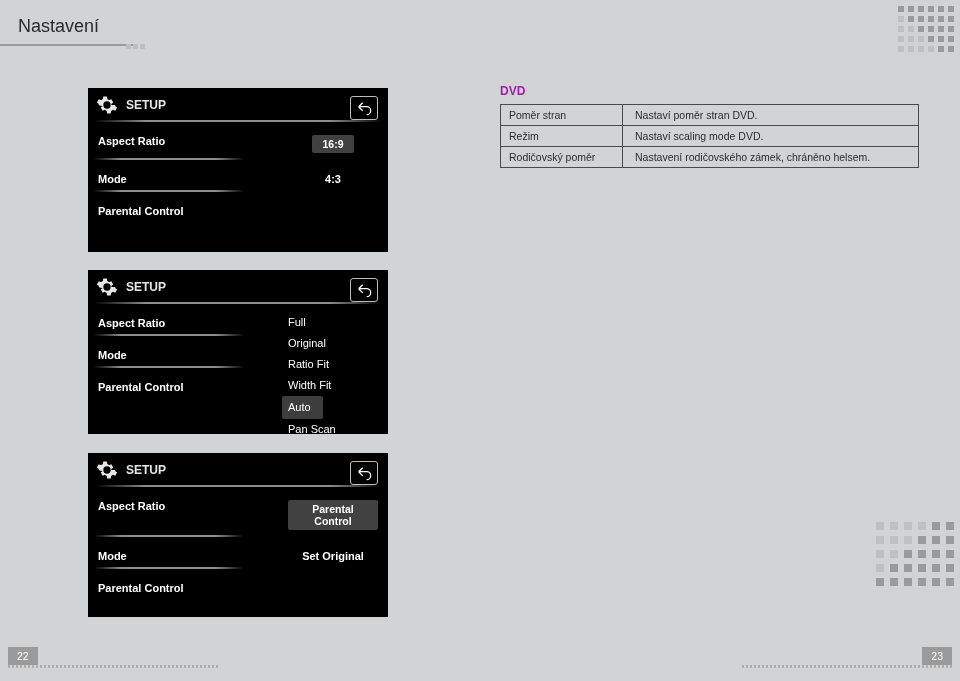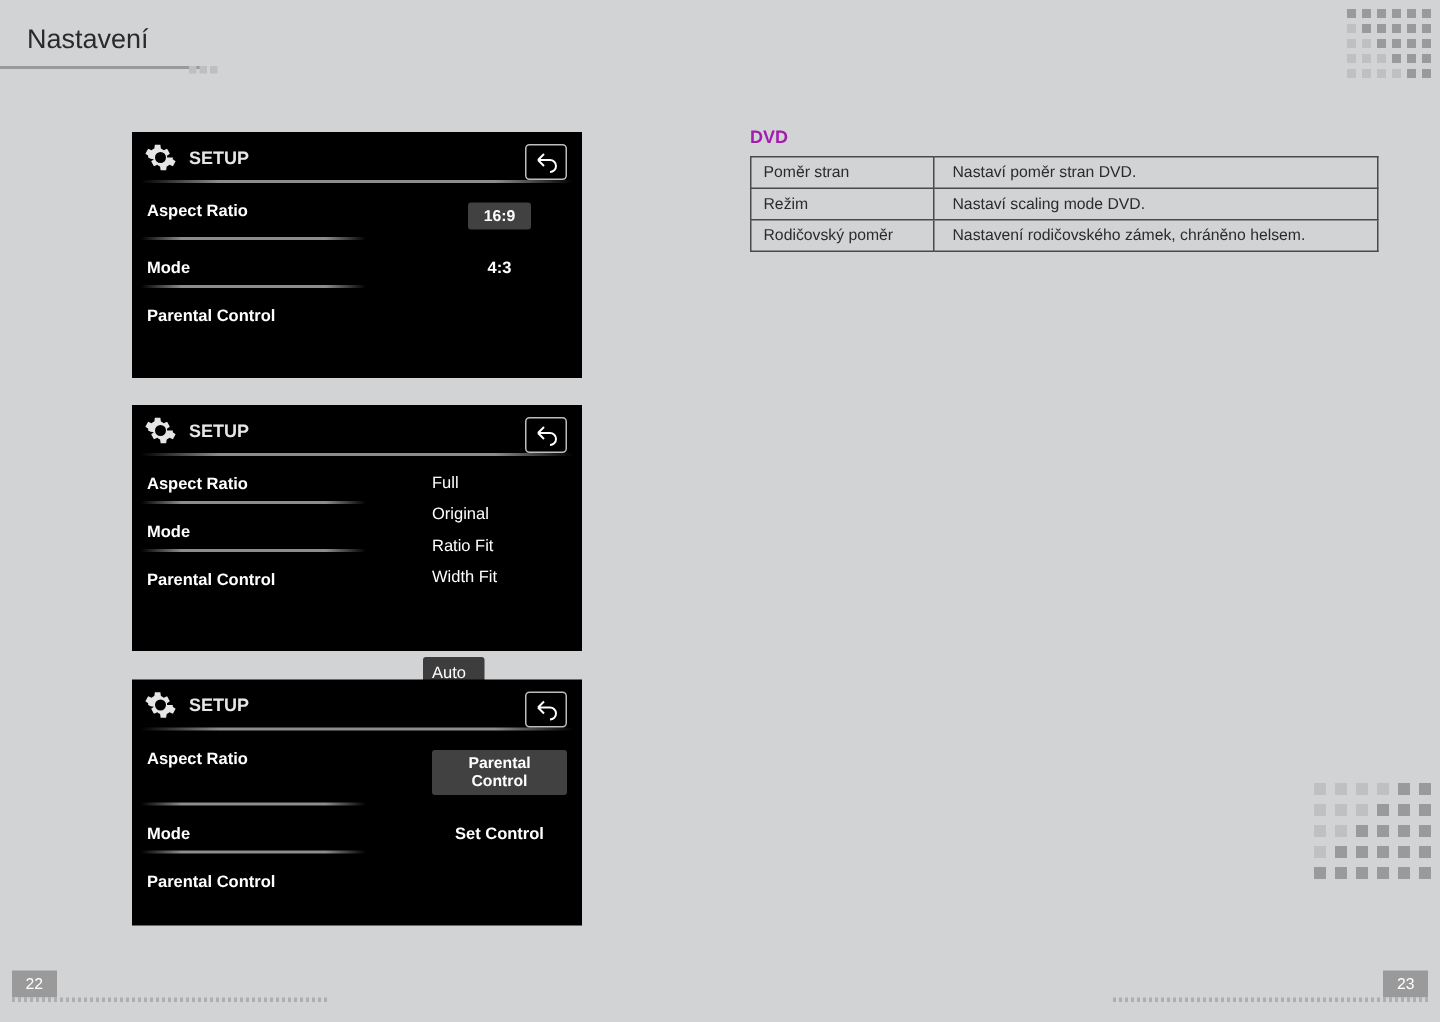--- a/index.html
+++ b/index.html
@@ -106,21 +106,20 @@
     font-size: 11px;
     font-weight: normal;
     line-height: 21px;
   }
   .opt-list .auto-sel {
     display: inline-block;
     background: #3d3d3d;
     padding: 1px 12px 1px 6px;
     border-radius: 2px;
     margin-left: -6px;
-    margin-top: 42px;
   }
 
   
   .dvd-title {
     position: absolute;
     left: 500px;
     top: 84px;
     font-size: 12px;
     font-weight: bold;
     color: #a21caf;
@@ -339,21 +338,21 @@
   </div>
   <div style="height:4px"></div>
   <div class="menu-divider"></div>
   <div class="menu-row">
     <div class="menu-item menu-left">Aspect Ratio</div>
     <div class="menu-item menu-right"><span class="tag">Parental Control</span></div>
   </div>
   <div class="menu-divider" style="width:150px;"></div>
   <div class="menu-row">
     <div class="menu-item menu-left">Mode</div>
-    <div class="menu-item menu-right">Set Control</div>
+    <div class="menu-item menu-right">Set Original</div>
   </div>
   <div class="menu-divider" style="width:150px;"></div>
   <div class="menu-row">
     <div class="menu-item menu-left">Parental Control</div>
   </div>
 </div>
 
 <div class="dvd-title">DVD</div>
 <table class="dvd-table">
   <tbody>

